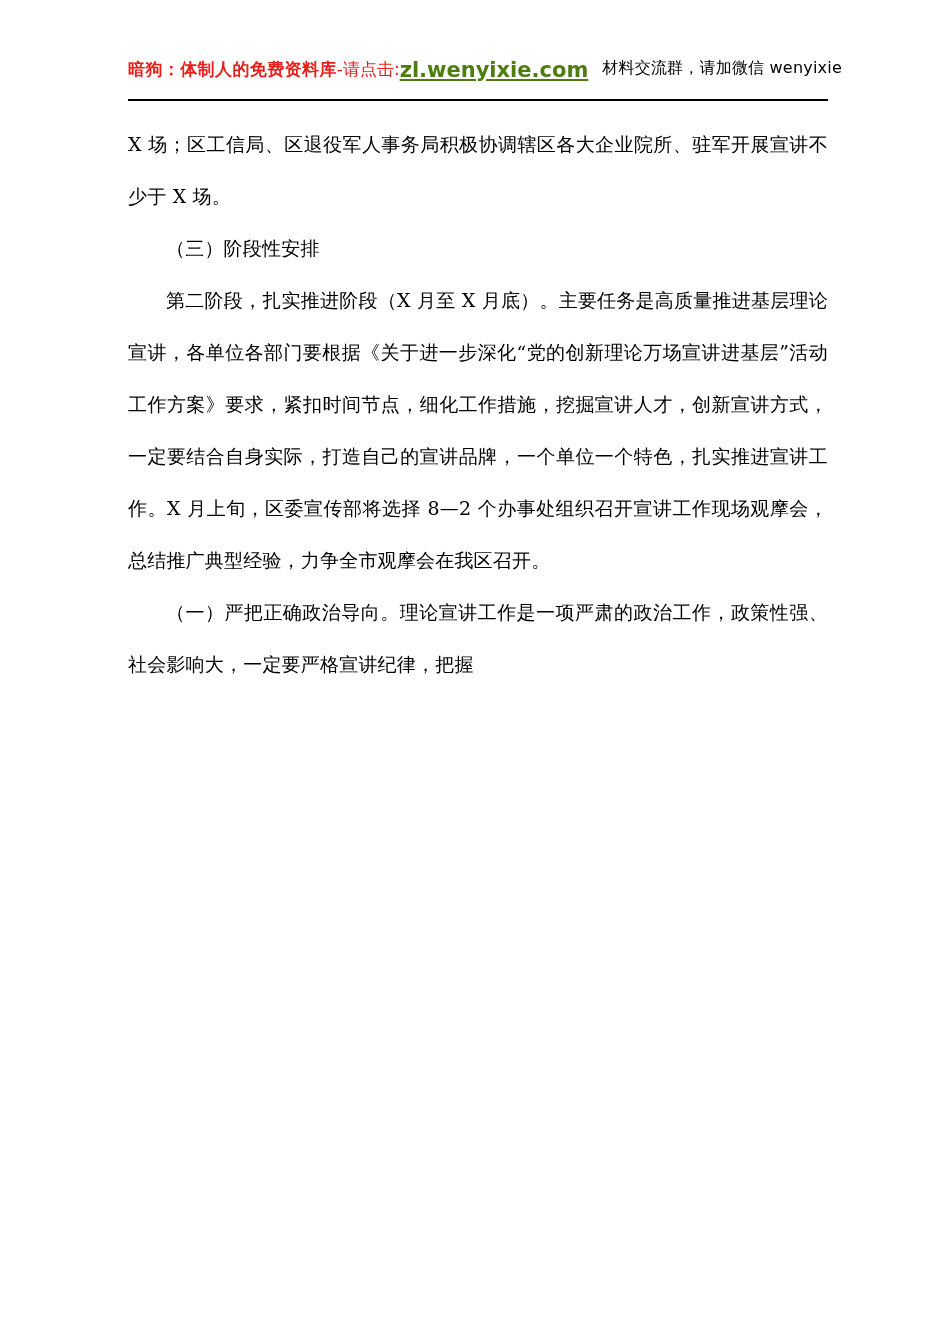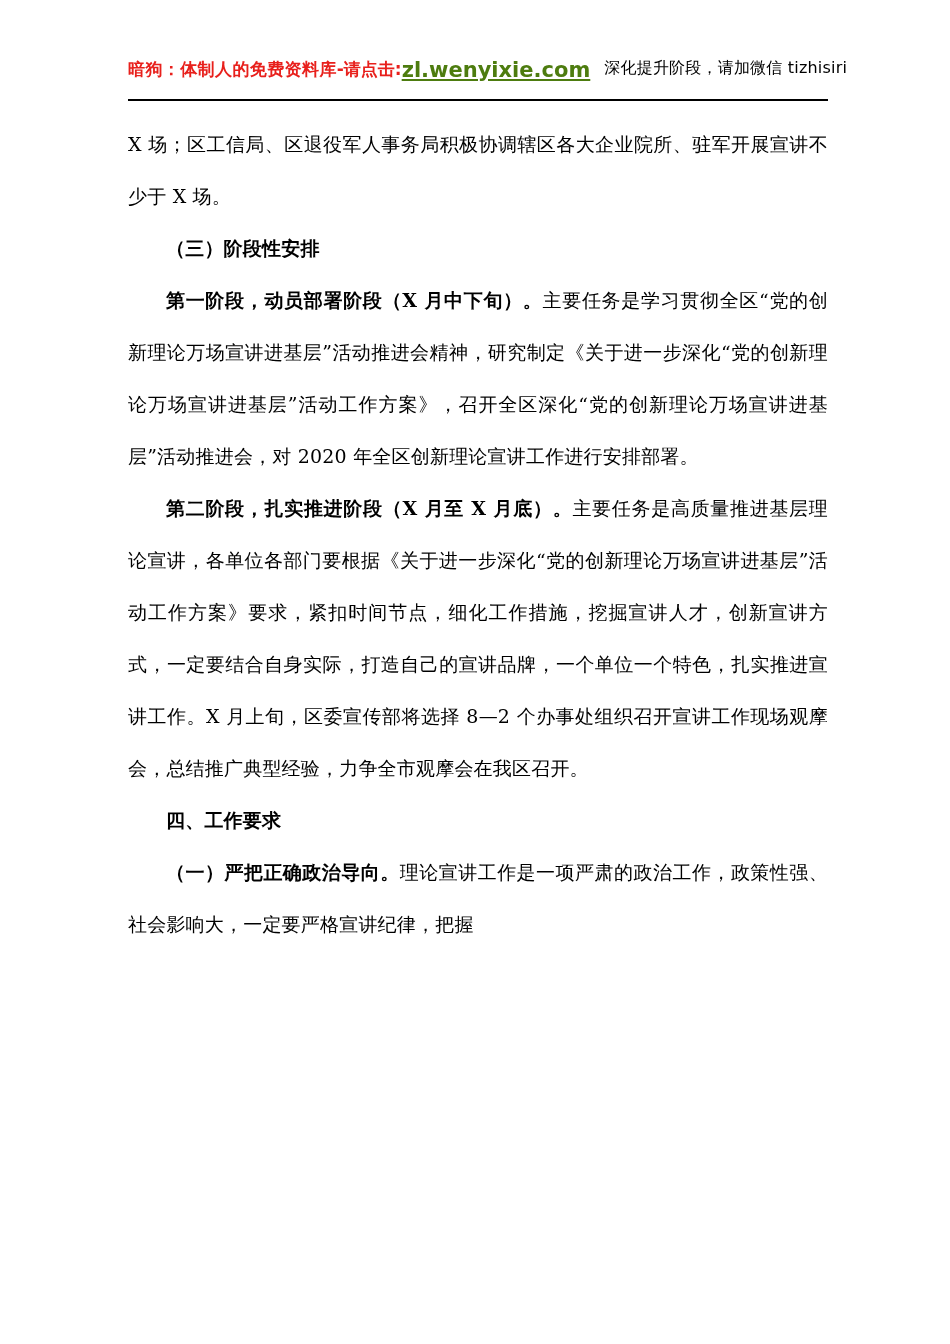--- a/index.html
+++ b/index.html
@@ -43,21 +43,21 @@
   }
   .hdr-red {
     color: #e8201c;
     font-weight: bold;
     font-size: 17px;
     font-family: "DejaVu Sans", "Liberation Sans", sans-serif;
     letter-spacing: 0.4px;
   }
   .hdr-dash {
     color: #e8201c;
-    font-weight: bold;
+    font-weight: normal;
     font-size: 17px;
     font-family: "DejaVu Sans", "Liberation Sans", sans-serif;
   }
   .hdr-link {
     color: #4d7c0f;
     font-weight: bold;
     font-size: 21px;
     font-family: "DejaVu Sans", "Liberation Sans", sans-serif;
     text-decoration: underline;
     cursor: pointer;
@@ -82,39 +82,37 @@
     font-size: 19px;
     line-height: 52px;
     text-align: justify;
     text-justify: inter-ideograph;
     letter-spacing: 0.2px;
   }
   p.indent {
     text-indent: 2em;
   }
   .bold {
-    font-weight: bold;
+    font-weight: normal;
   }
 </style>
 </head>
 <body>
 
 <div class="page">
 
   <div class="header">
     <span class="hdr-red">暗狗：体制人的免费资料库</span>
     <span class="hdr-dash">-请点击:</span>
     <span class="hdr-link">zl.wenyixie.com</span>
-    <span class="hdr-black">深化提升阶段，请加微信 tizhisiri</span>
+    <span class="hdr-black">材料交流群，请加微信 wenyixie</span>
   </div>
   <div class="header-line"></div>
 
   <div class="content">
 
   <p><span>X 场；区工信局、区退役军人事务局积极协调辖区各大企业院所、驻军开展宣讲不少于 X 场。</span></p>
       <p class="indent"><span class="bold">（三）阶段性安排</span></p>
-      <p class="indent"><span class="bold">第一阶段，动员部署阶段（X 月中下旬）。</span><span>主要任务是学习贯彻全区“党的创新理论万场宣讲进基层”活动推进会精神，研究制定《关于进一步深化“党的创新理论万场宣讲进基层”活动工作方案》，召开全区深化“党的创新理论万场宣讲进基层”活动推进会，对 2020 年全区创新理论宣讲工作进行安排部署。</span></p>
       <p class="indent"><span class="bold">第二阶段，扎实推进阶段（X 月至 X 月底）。</span><span>主要任务是高质量推进基层理论宣讲，各单位各部门要根据《关于进一步深化“党的创新理论万场宣讲进基层”活动工作方案》要求，紧扣时间节点，细化工作措施，挖掘宣讲人才，创新宣讲方式，一定要结合自身实际，打造自己的宣讲品牌，一个单位一个特色，扎实推进宣讲工作。X 月上旬，区委宣传部将选择 8—2 个办事处组织召开宣讲工作现场观摩会，总结推广典型经验，力争全市观摩会在我区召开。</span></p>
-      <p class="indent"><span class="bold">四、工作要求</span></p>
       <p class="indent"><span class="bold">（一）严把正确政治导向。</span><span>理论宣讲工作是一项严肃的政治工作，政策性强、社会影响大，一定要严格宣讲纪律，把握</span></p>
     </div>
 
 </div>
 
 </body></html>

